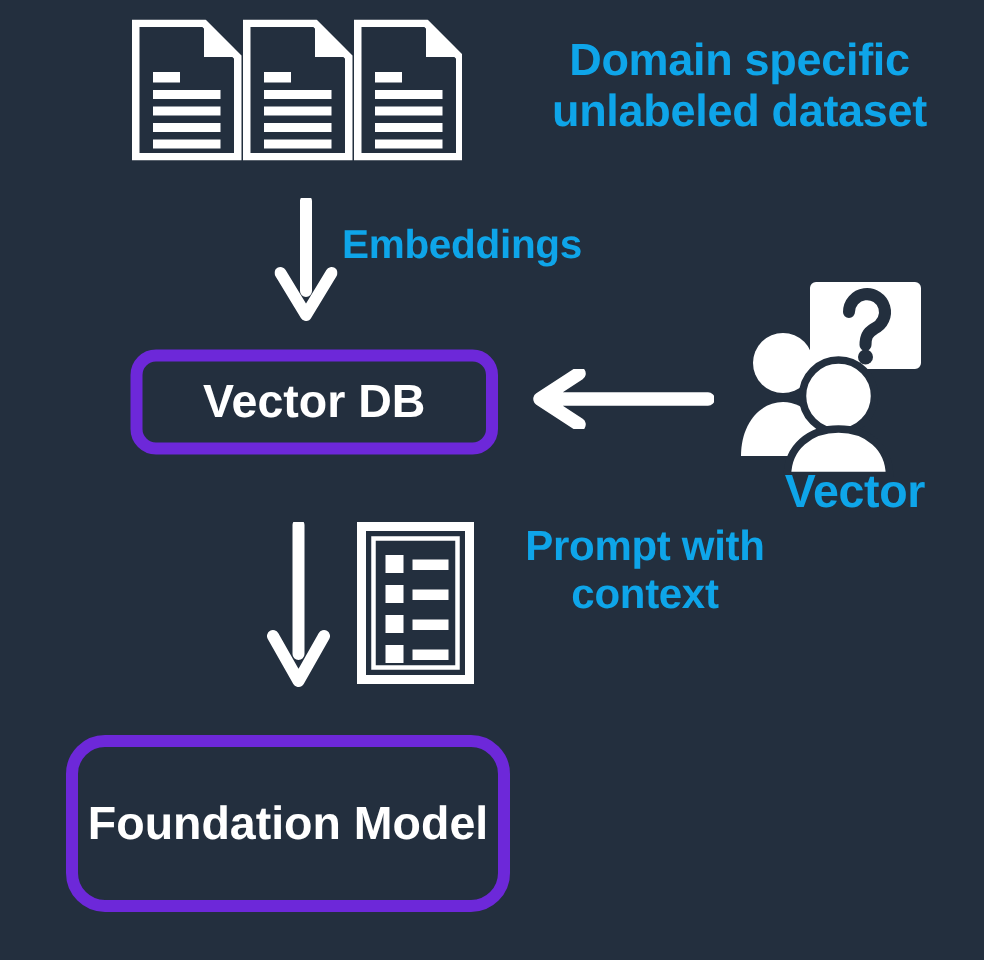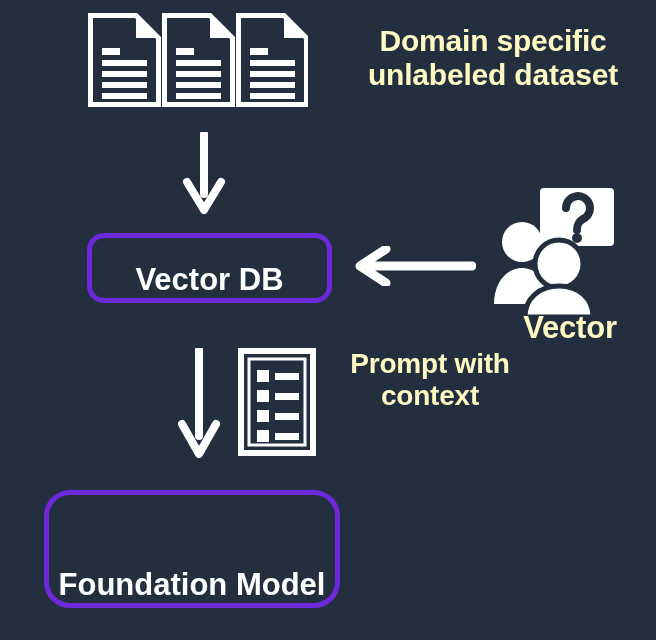--- a/index.html
+++ b/index.html
@@ -8,43 +8,43 @@
     background:#232F3E;
     font-family:"Liberation Sans", sans-serif;
     overflow:hidden;
     position:relative;
   }
   .stage{position:absolute;inset:0;}
   .abs{position:absolute;}
 
   
   .label{
-    color:#fef9c3;
+    color:#0ea5e9;
     font-weight:bold;
     letter-spacing:-0.2px;
     line-height:1.13;
     text-align:center;
     white-space:pre-line;
   }
   #dataset-label{ left:330px; top:24px; width:326px; font-size:30px; }
   #embeddings-label{ left:228px; top:148px; width:200px; font-size:27px; text-align:left;}
   #prompt-label{ left:495px; top:310px; width:150px; font-size:31px; }
   #prompt-context-label{ left:330px; top:348px; width:200px; font-size:28px; }
 
   .box-text{
     color:#FFFFFF;font-weight:bold;text-align:center;
     width:100%;
   }
 
   
   .rbox{
     box-sizing:border-box;
-    border:5px solid #6d28d9;
+    border:8px solid #6d28d9;
     background:transparent;
-    display:flex;align-items:flex-end;justify-content:center;
+    display:flex;align-items:center;justify-content:center;
   }
   #vector-db-box{
     left:87px;top:233px;width:245px;height:70px;
     border-radius:17px;
   }
   #vector-db-box .box-text{font-size:31px;}
   #foundation-model-box{
     left:44px;top:490px;width:296px;height:118px;
     border-radius:26px;
   }
@@ -107,20 +107,21 @@
 
   <div class="abs label" id="dataset-label">Domain specific
 unlabeled dataset</div>
 
   <div class="abs" id="arrow-down-1">
     <svg width="42" height="82" viewBox="0 0 42 82" aria-hidden="true">
       <path d="M21 2 V62 M4 50 L21 78 L38 50" stroke="#FFFFFF" stroke-width="8" fill="none" stroke-linecap="round" stroke-linejoin="round"></path>
     </svg>
   </div>
 
+  <div class="abs label" id="embeddings-label">Embeddings</div>
 
   <div class="abs rbox" id="vector-db-box">
     <span class="box-text">Vector DB</span>
   </div>
 
   <div class="abs" id="arrow-left-1">
     <svg width="124" height="40" viewBox="0 0 124 40" aria-hidden="true">
       <path d="M120 20 H16 M34 3 L8 20 L34 37" stroke="#FFFFFF" stroke-width="9" fill="none" stroke-linecap="round" stroke-linejoin="round"></path>
     </svg>
   </div>

